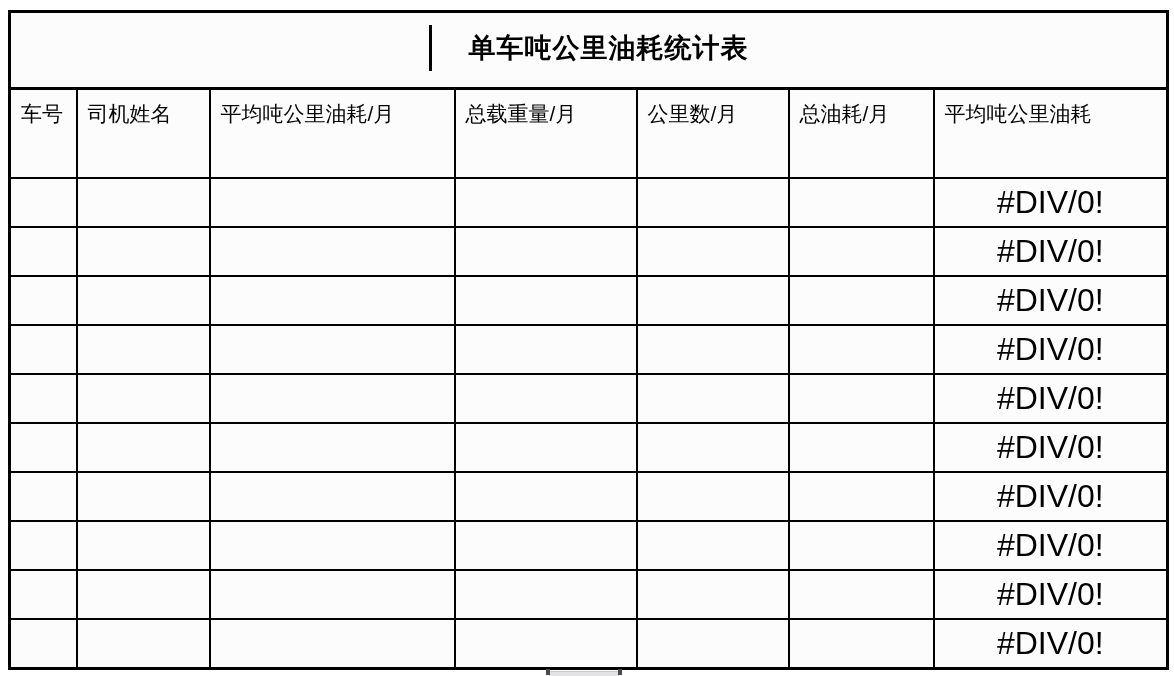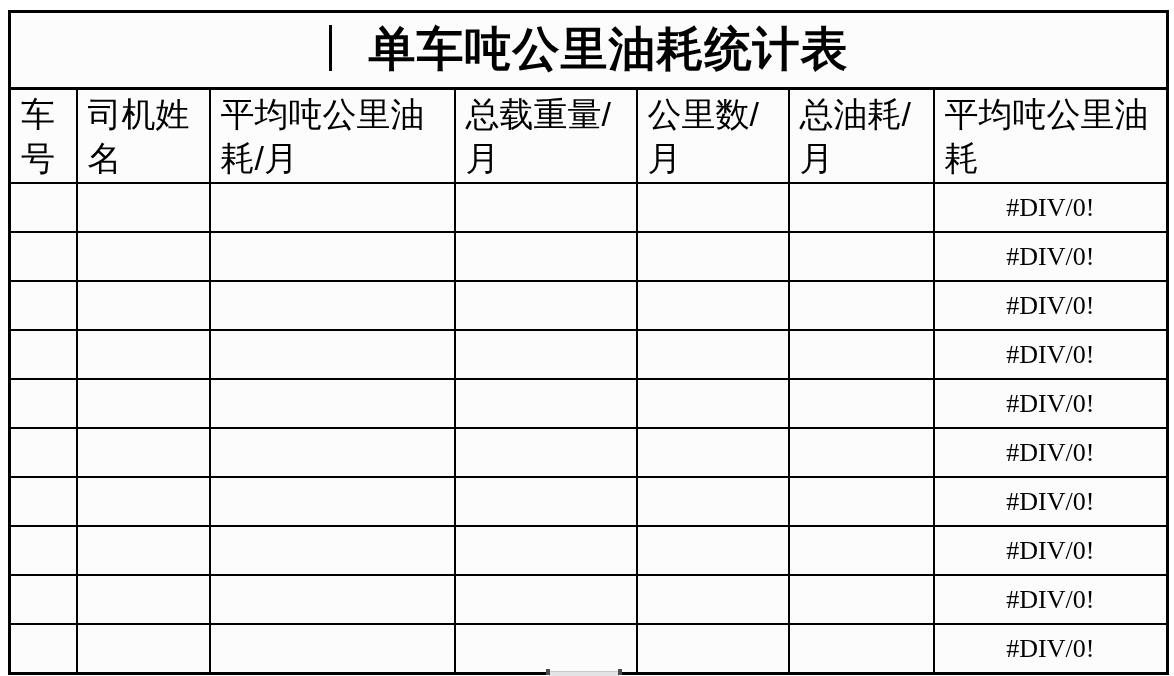--- a/index.html
+++ b/index.html
@@ -42,42 +42,42 @@
     justify-content: center;
   }
   .caret {
     display: inline-block;
     width: 3px;
     height: 46px;
     background: #000000;
     margin-right: 1px;
   }
   .doc-title {
-    font-size: 47px;
+    font-size: 27px;
     font-weight: bold;
     letter-spacing: 1px;
     white-space: nowrap;
     line-height: 1;
     margin-left: 36px;
   }
   tr.header-row td {
     height: 83px;
-    font-size: 34px;
+    font-size: 21px;
     line-height: 44px;
     padding: 2px 10px;
     word-break: break-all;
     background: #fdfcfc;
   }
   tr.data-row td {
     height: 47px;
     background: #fdfcfc;
   }
   tr.data-row td.error-cell {
-    font-family: Liberation Serif, serif;
-    font-size: 26px;
+    font-family: Liberation Sans, sans-serif;
+    font-size: 32px;
     text-align: center;
     vertical-align: middle;
     letter-spacing: 0px;
   }
   
   .bottom-fragment {
     position: absolute;
     left: 546px;
     top: 669px;
     width: 76px;

